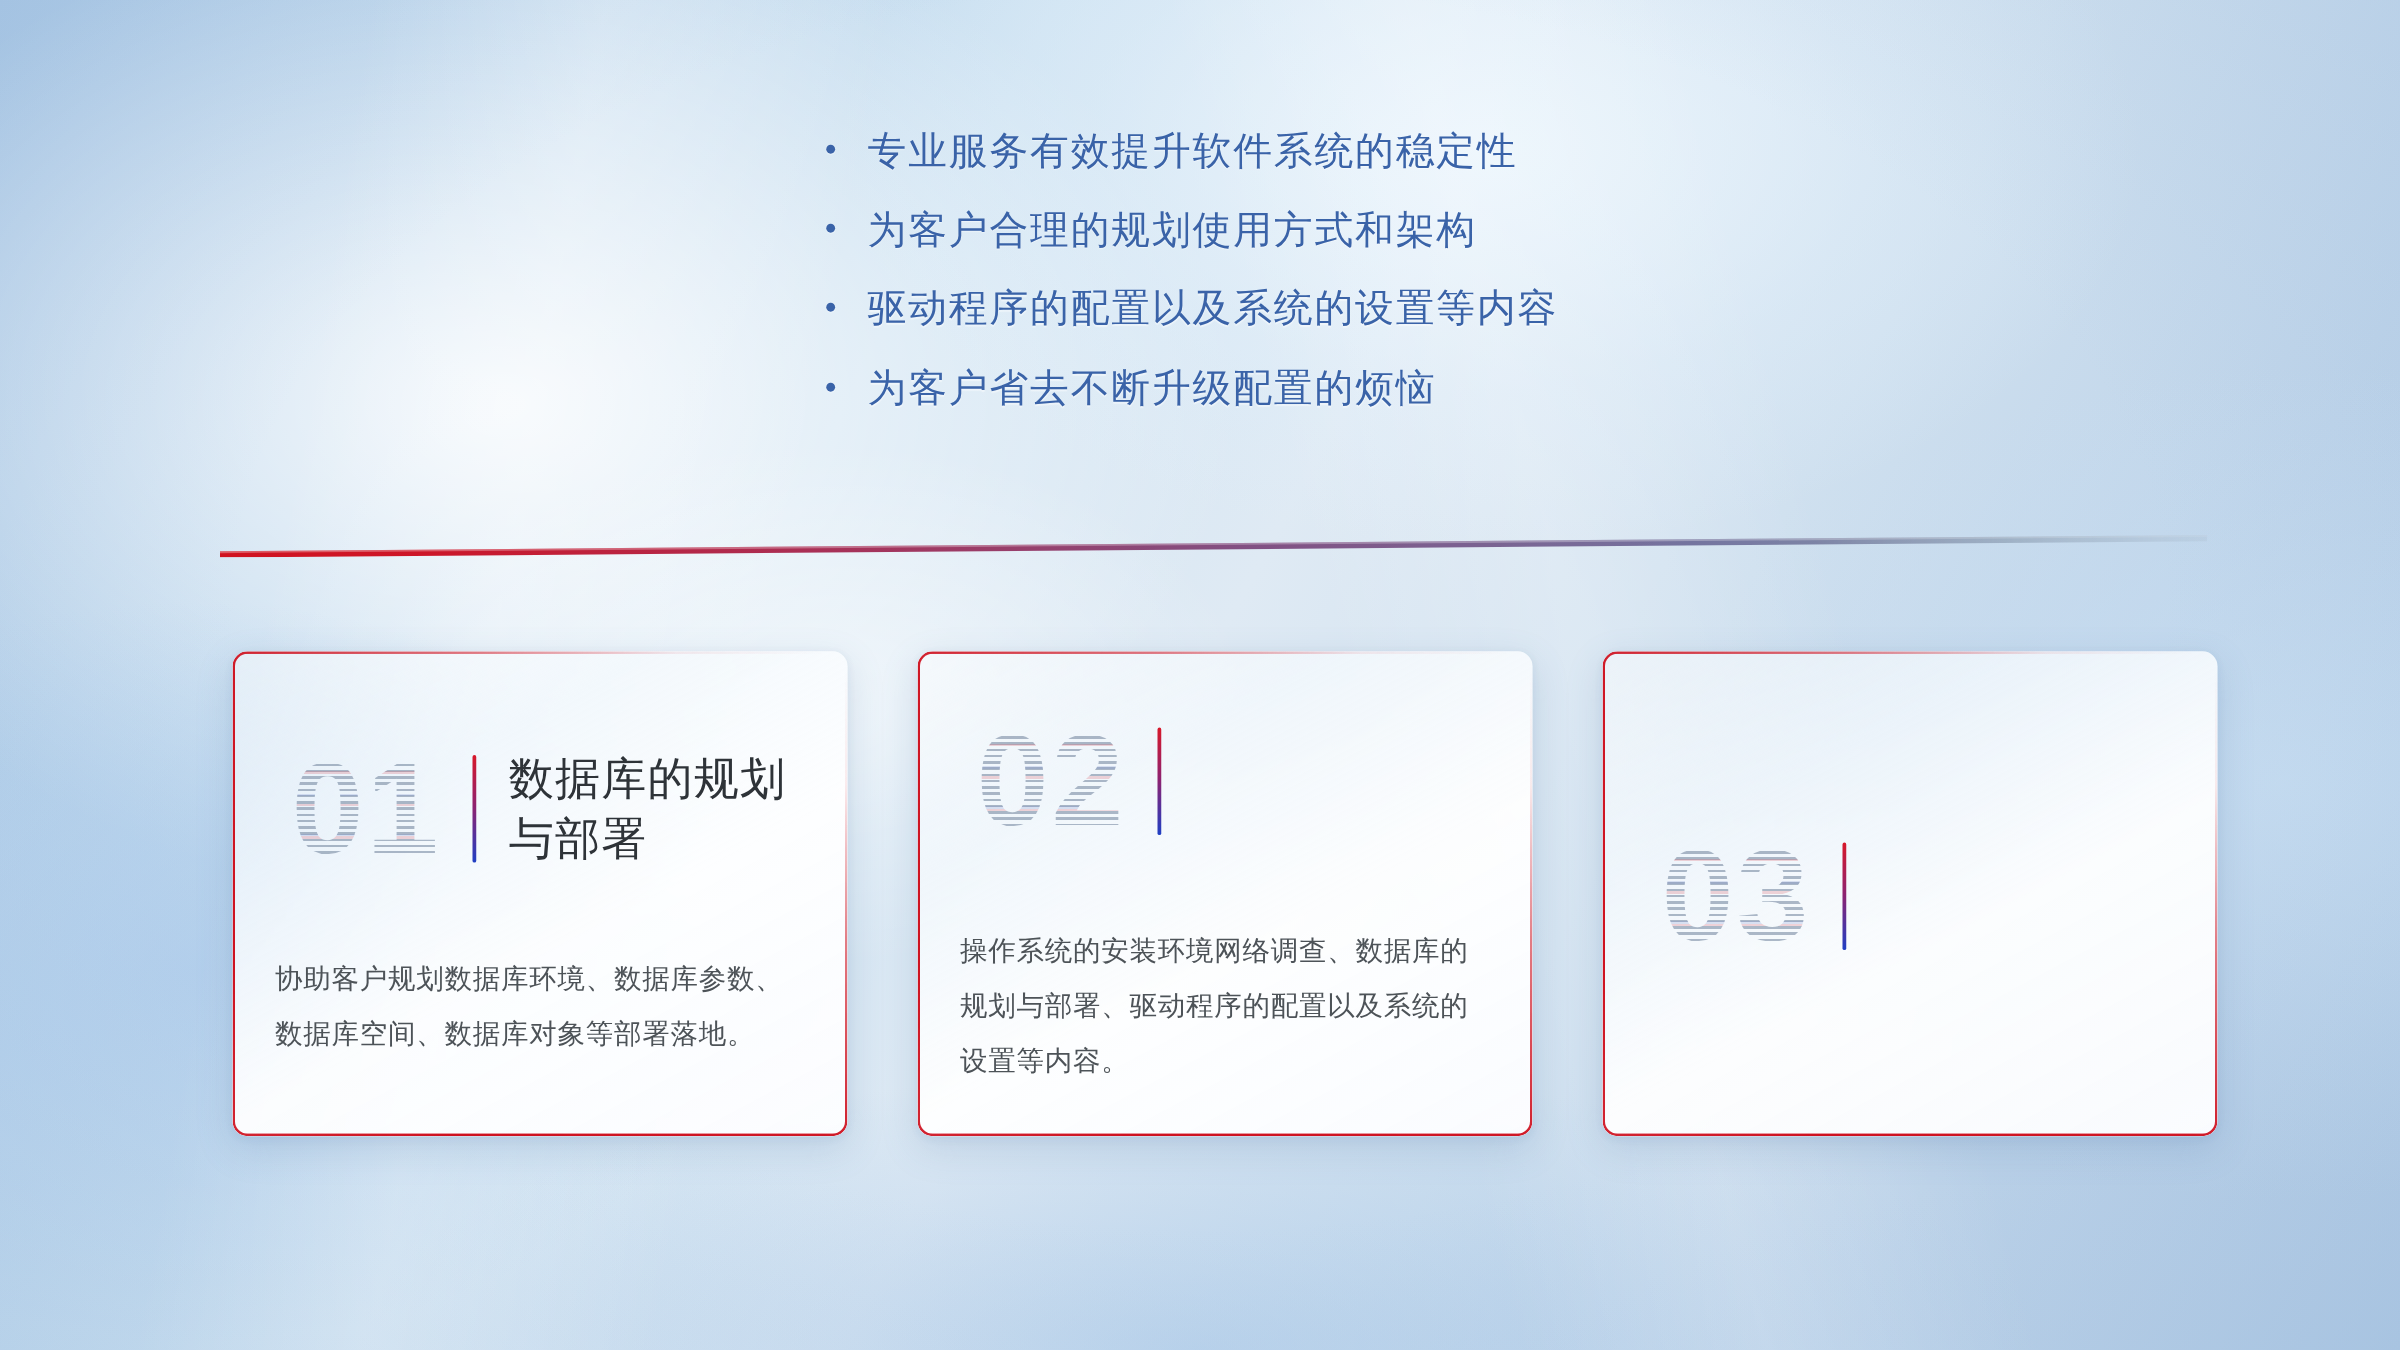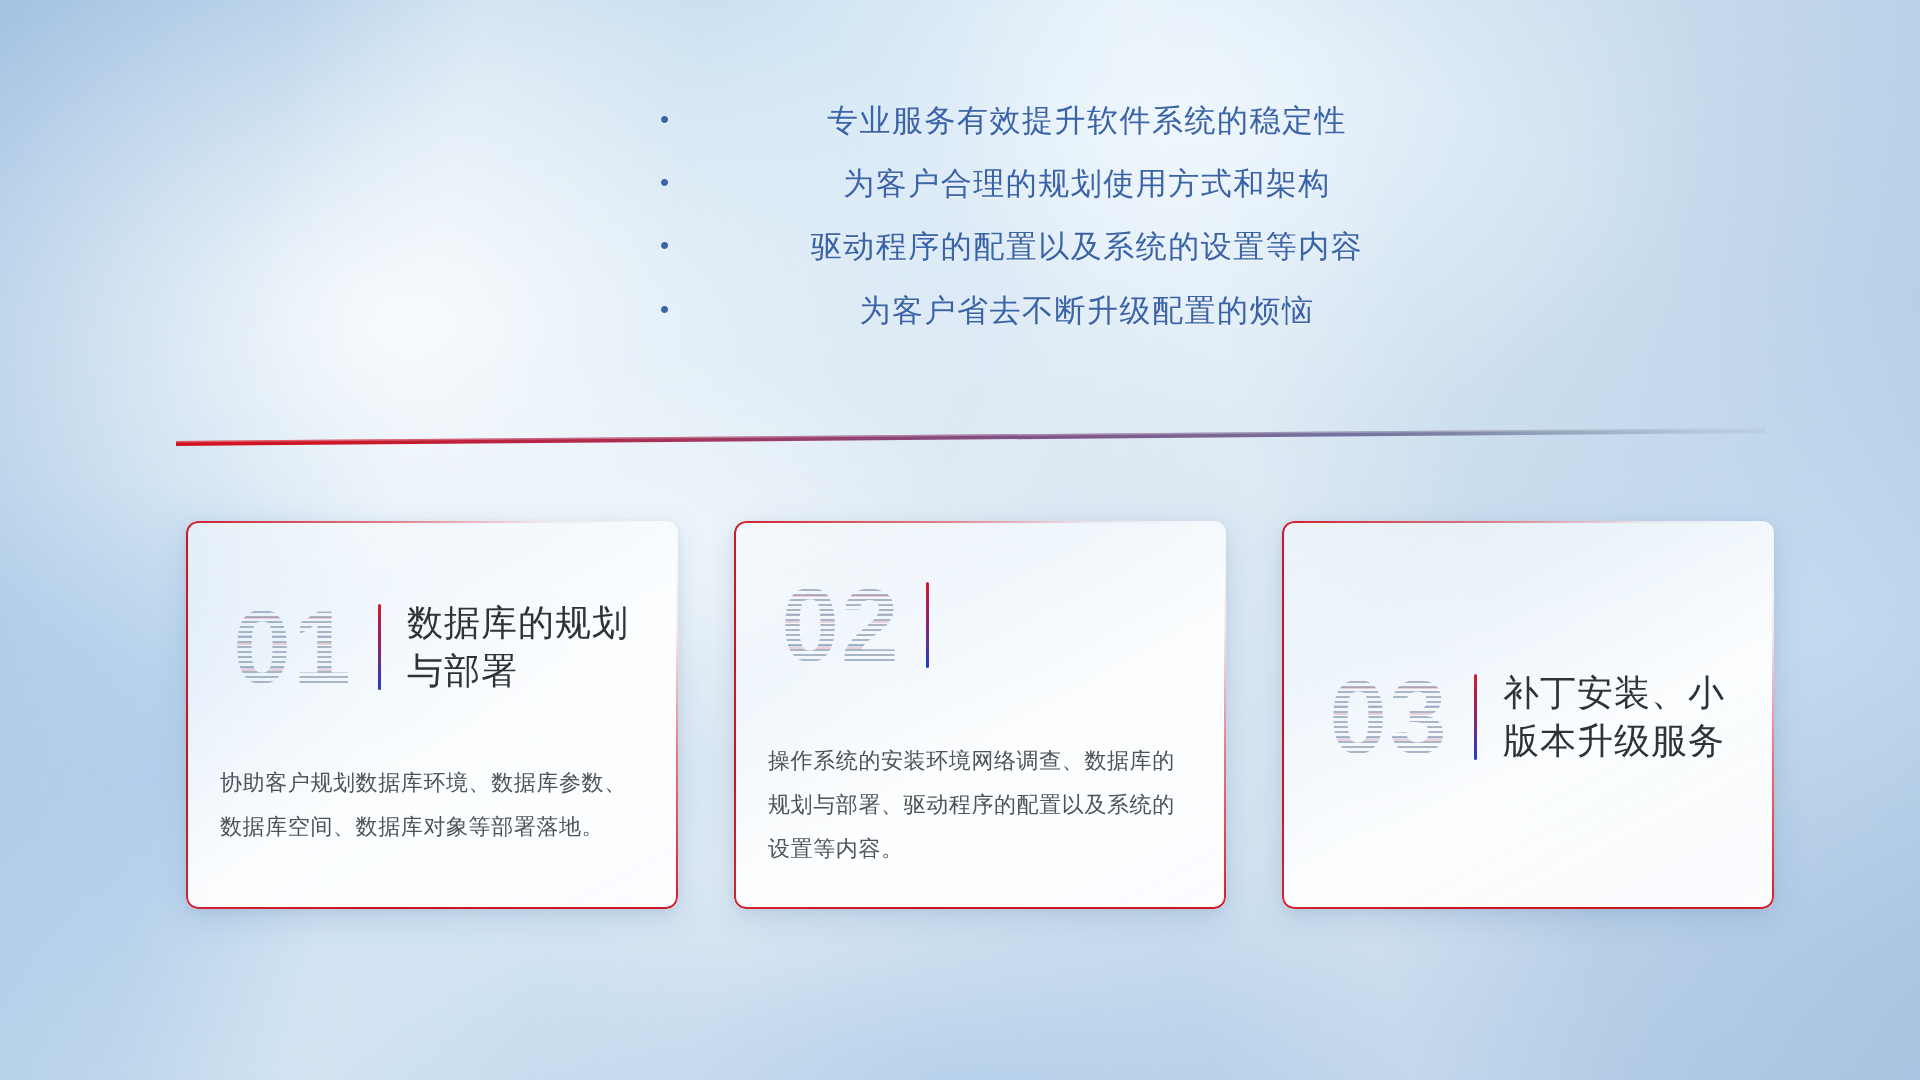--- a/index.html
+++ b/index.html
@@ -87,21 +87,21 @@
     font-weight: 500;
     text-shadow: 0 1px 1px rgba(255,255,255,0.5);
   }
   .bullet-dot {
     width: 34px;
     flex: 0 0 34px;
     font-size: 26px;
     line-height: 1.35;
     color: #3a63a8;
   }
-  .bullet-text { flex: 1 1 auto; text-align: center; }
+  .bullet-text { flex: 1 1 auto; }
 
   
   .divider-wrap {
     position: absolute;
     left: 176px; top: 424px;
     width: 1590px; height: 22px;
   }
   .divider-wrap svg { display: block; width: 100%; height: 100%; }
 
   
@@ -330,20 +330,19 @@
         <div class="card-body">操作系统的安装环境网络调查、数据库的规划与部署、驱动程序的配置以及系统的设置等内容。</div>
       </div>
     </div>
 
     <div class="card">
       <div class="card-stroke"></div>
       <div class="card-inner">
         <div class="card-head">
           <div class="card-num">03<span class="card-num-tint">03</span></div>
           <div class="card-rule"></div>
-          <div class="card-title">补丁安装、小版本升级服务</div>
         </div>
       </div>
     </div>
 
   </div>
 
 </div>
 
 </body></html>

